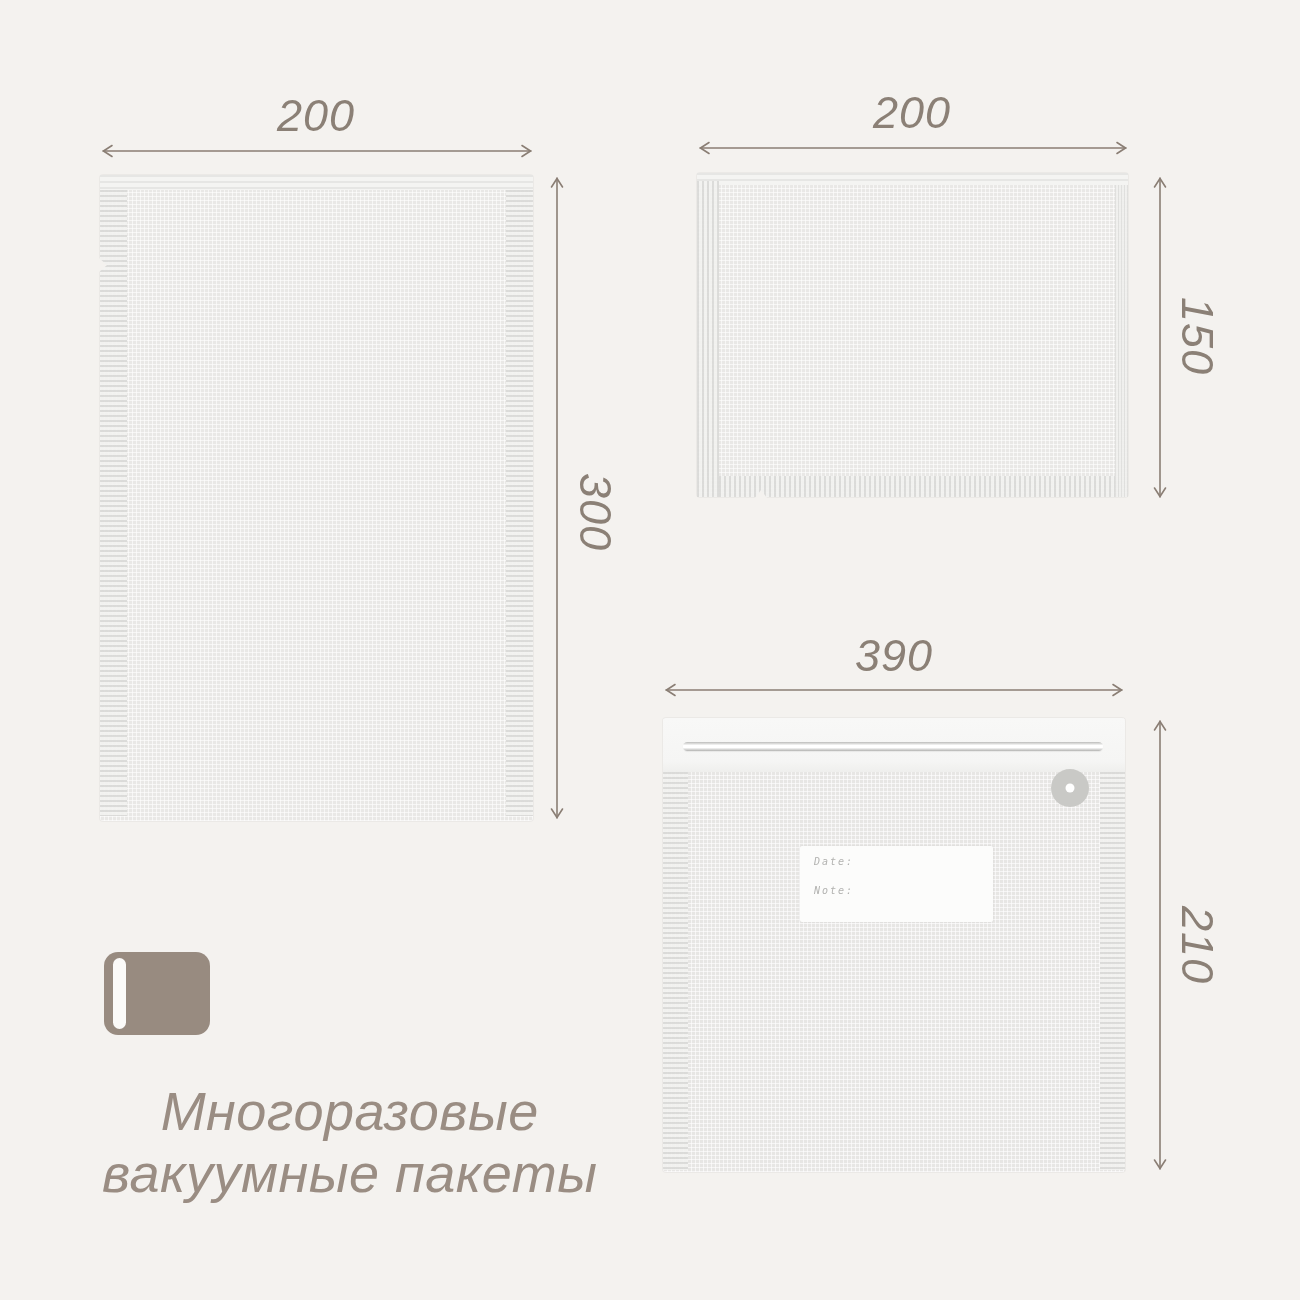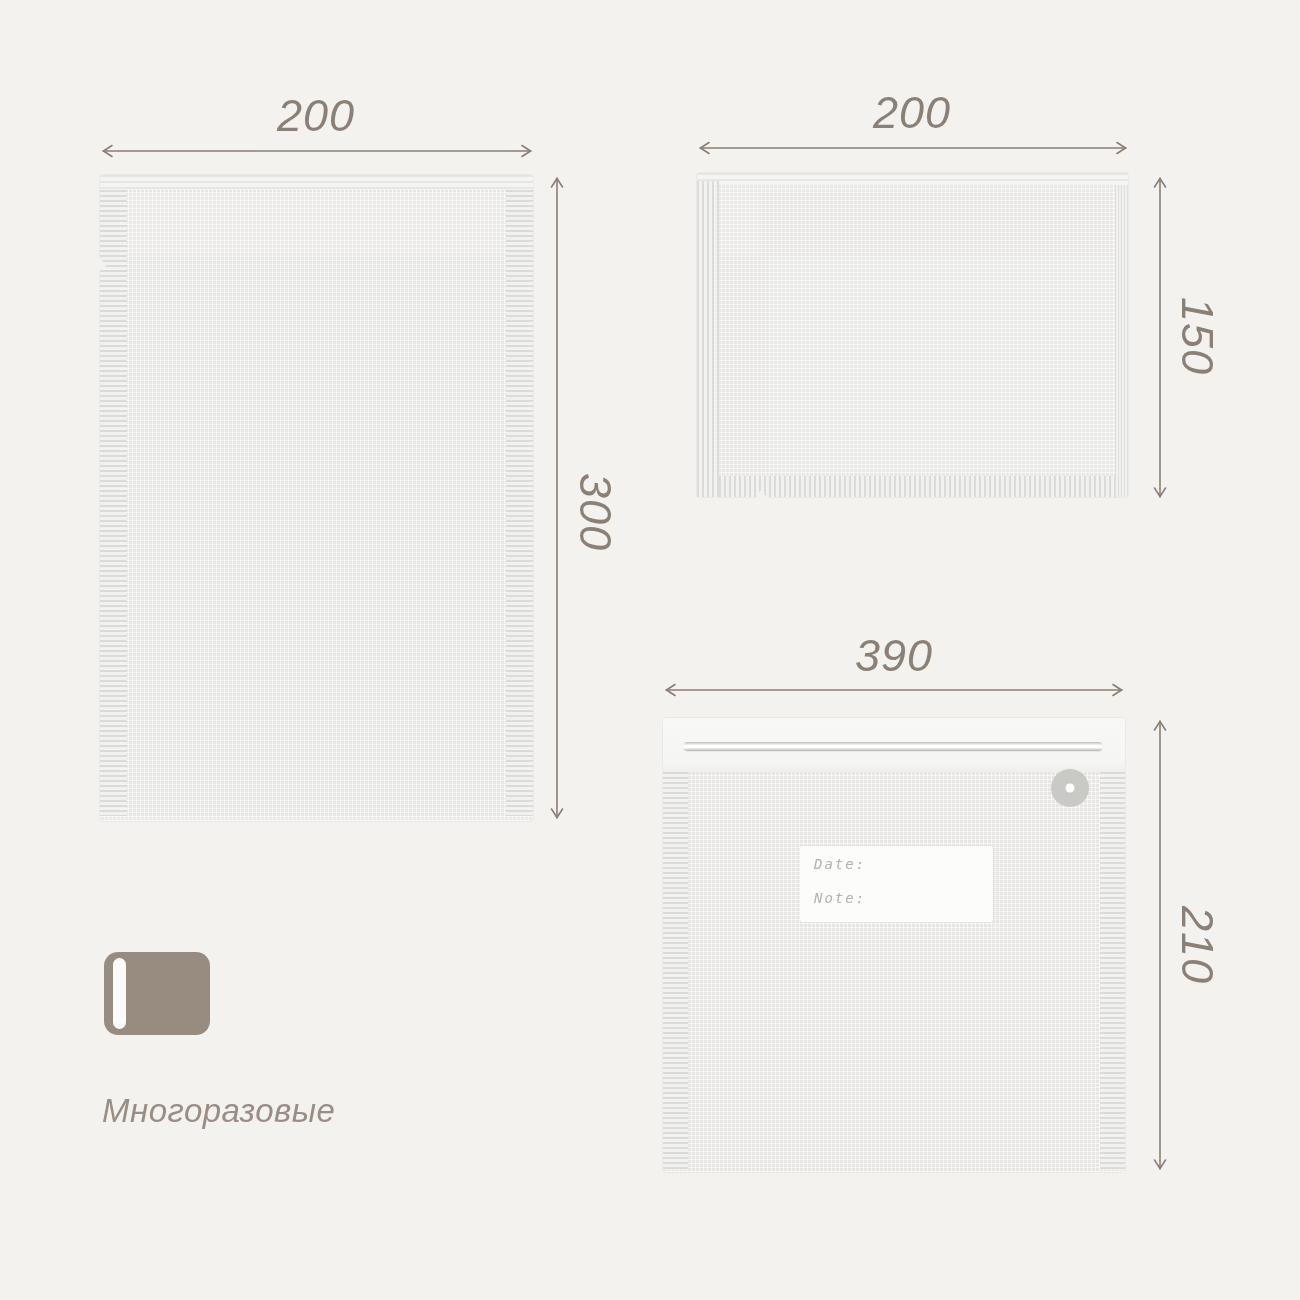--- a/index.html
+++ b/index.html
@@ -47,32 +47,32 @@
     border-radius:3px 3px 0 0;}
   .zip-bar{position:absolute;left:20px;right:22px;top:24px;height:9px;border-radius:5px;
     background:linear-gradient(180deg,#bcbcba 0%,#ffffff 38%,#ffffff 62%,#b3b3b1 100%);
     box-shadow:0 1px 1px rgba(0,0,0,.06);}
   .valve{position:absolute;width:38px;height:38px;border-radius:50%;background:#c9c9c6;}
   .valve .pin{position:absolute;left:50%;top:50%;width:9px;height:9px;border-radius:50%;
     background:#ffffff;transform:translate(-50%,-50%);}
   .label-card{position:absolute;background:#fcfcfb;border-radius:2px;
     box-shadow:0 0 0 1px rgba(0,0,0,.025);
     font-family:"DejaVu Sans Mono","Liberation Mono",monospace;
-    font-size:14px;letter-spacing:2px;color:#b2b2b0;}
+    font-size:10px;letter-spacing:2px;color:#b2b2b0;}
   .label-card .field{padding-left:14px;}
   .label-card .field.first{padding-top:10px;}
   .label-card .field + .field{margin-top:18px;}
 
   
   .brand-icon{position:absolute;left:104px;top:952px;width:106px;height:83px;
     background:#988b80;border-radius:14px;}
   .brand-icon .slot{position:absolute;left:9px;top:6px;width:13px;height:71px;
     background:#fbfaf8;border-radius:7px;}
   .product-title{position:absolute;left:102px;top:1080px;
-    font-size:33px;line-height:62px;color:#9a8d83;letter-spacing:.5px;text-align:center;}
+    font-size:54px;line-height:62px;color:#9a8d83;letter-spacing:.5px;text-align:center;}
 </style>
 </head>
 <body>
 
 <div class="canvas">
 
   <div class="dim-num" style="left:316px;top:116px;">200</div>
   <svg class="arrow" style="left:100px;top:143px;" width="434" height="16">
     <path d="M3 8 H431"></path>
     <path d="M12 2.5 L3.5 8 L12 13.5"></path>
@@ -142,15 +142,16 @@
       <div class="field first">Date:</div>
       <div class="field">Note:</div>
     </div>
   </div>
 
   <div class="brand-icon">
     <div class="slot"></div>
   </div>
   <div class="product-title">
     <div>Многоразовые</div>
+    <div>вакуумные пакеты</div>
   </div>
 
 </div>
 
 </body></html>

